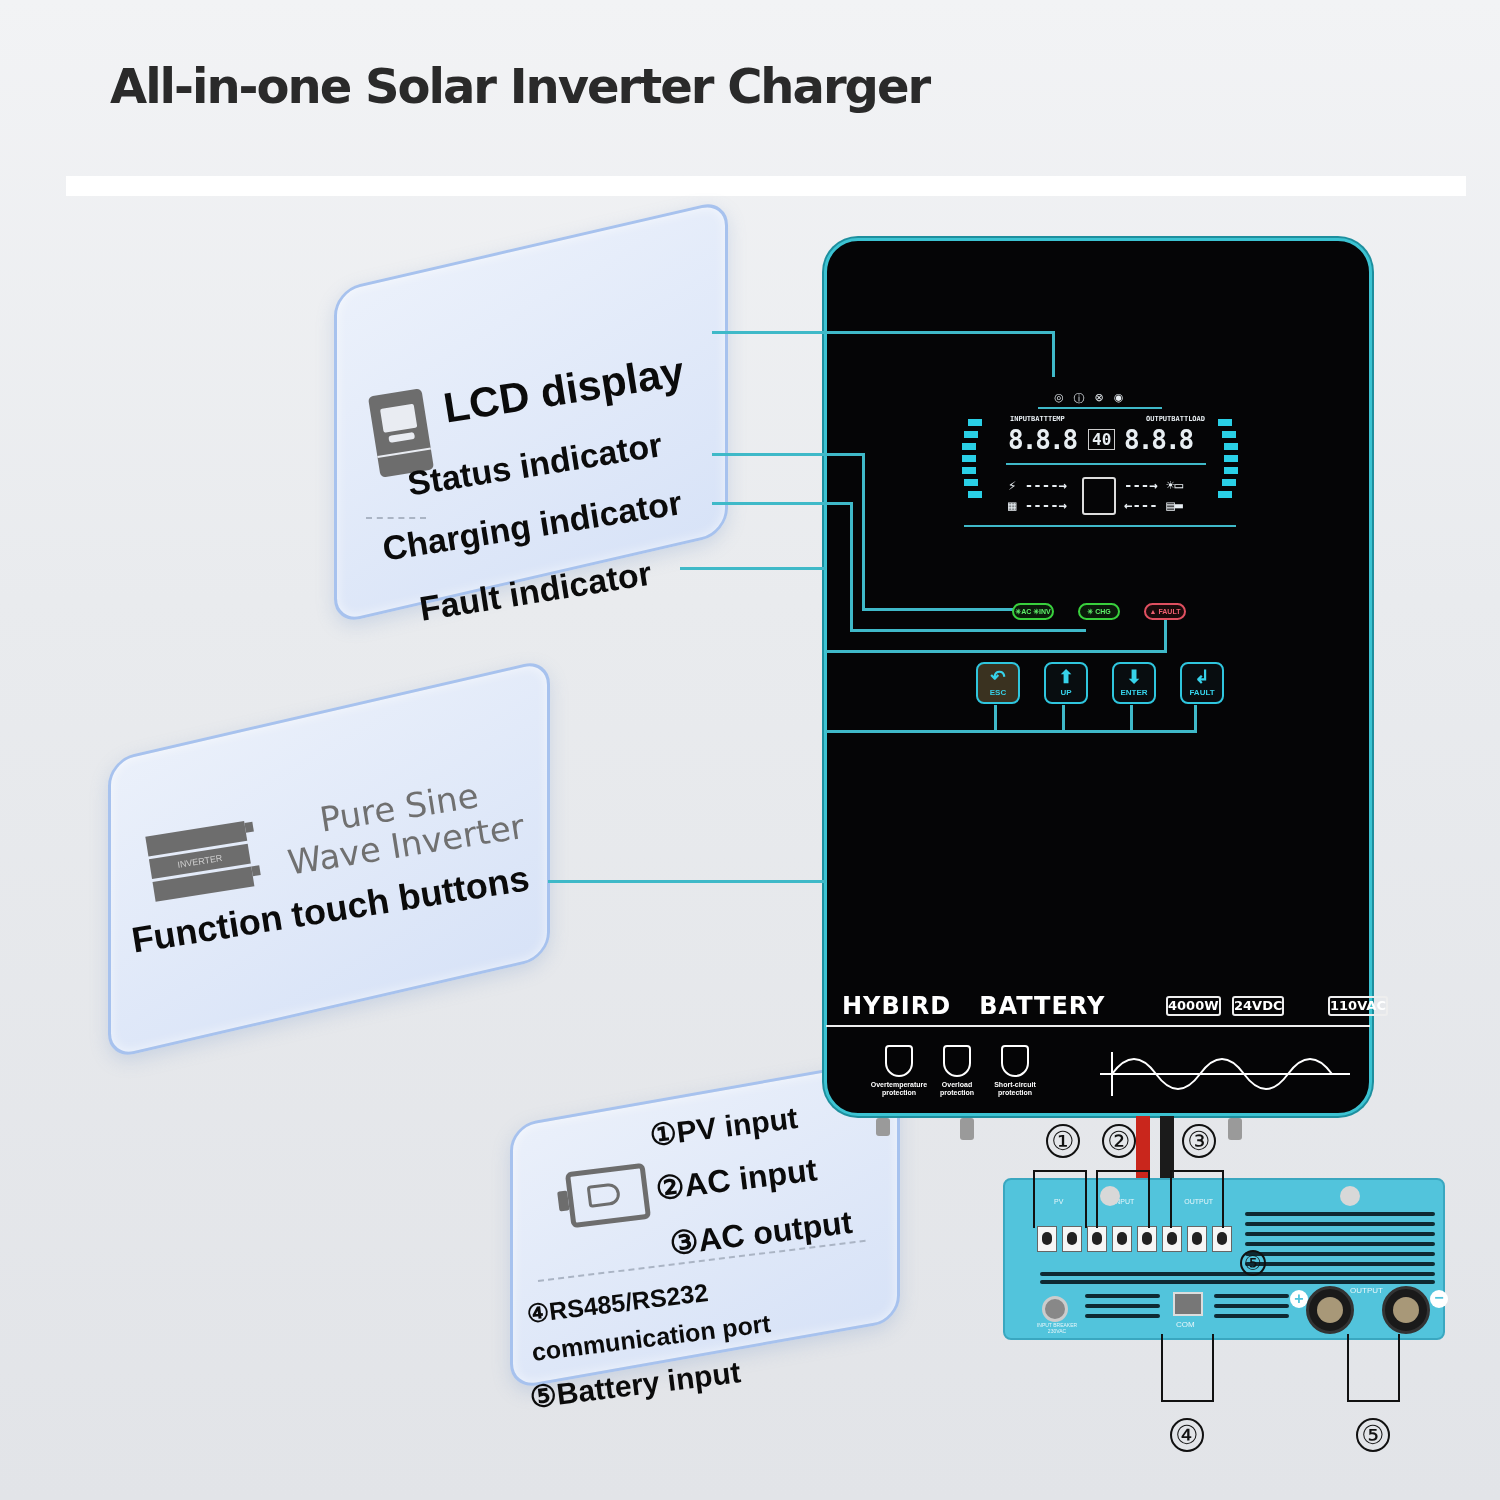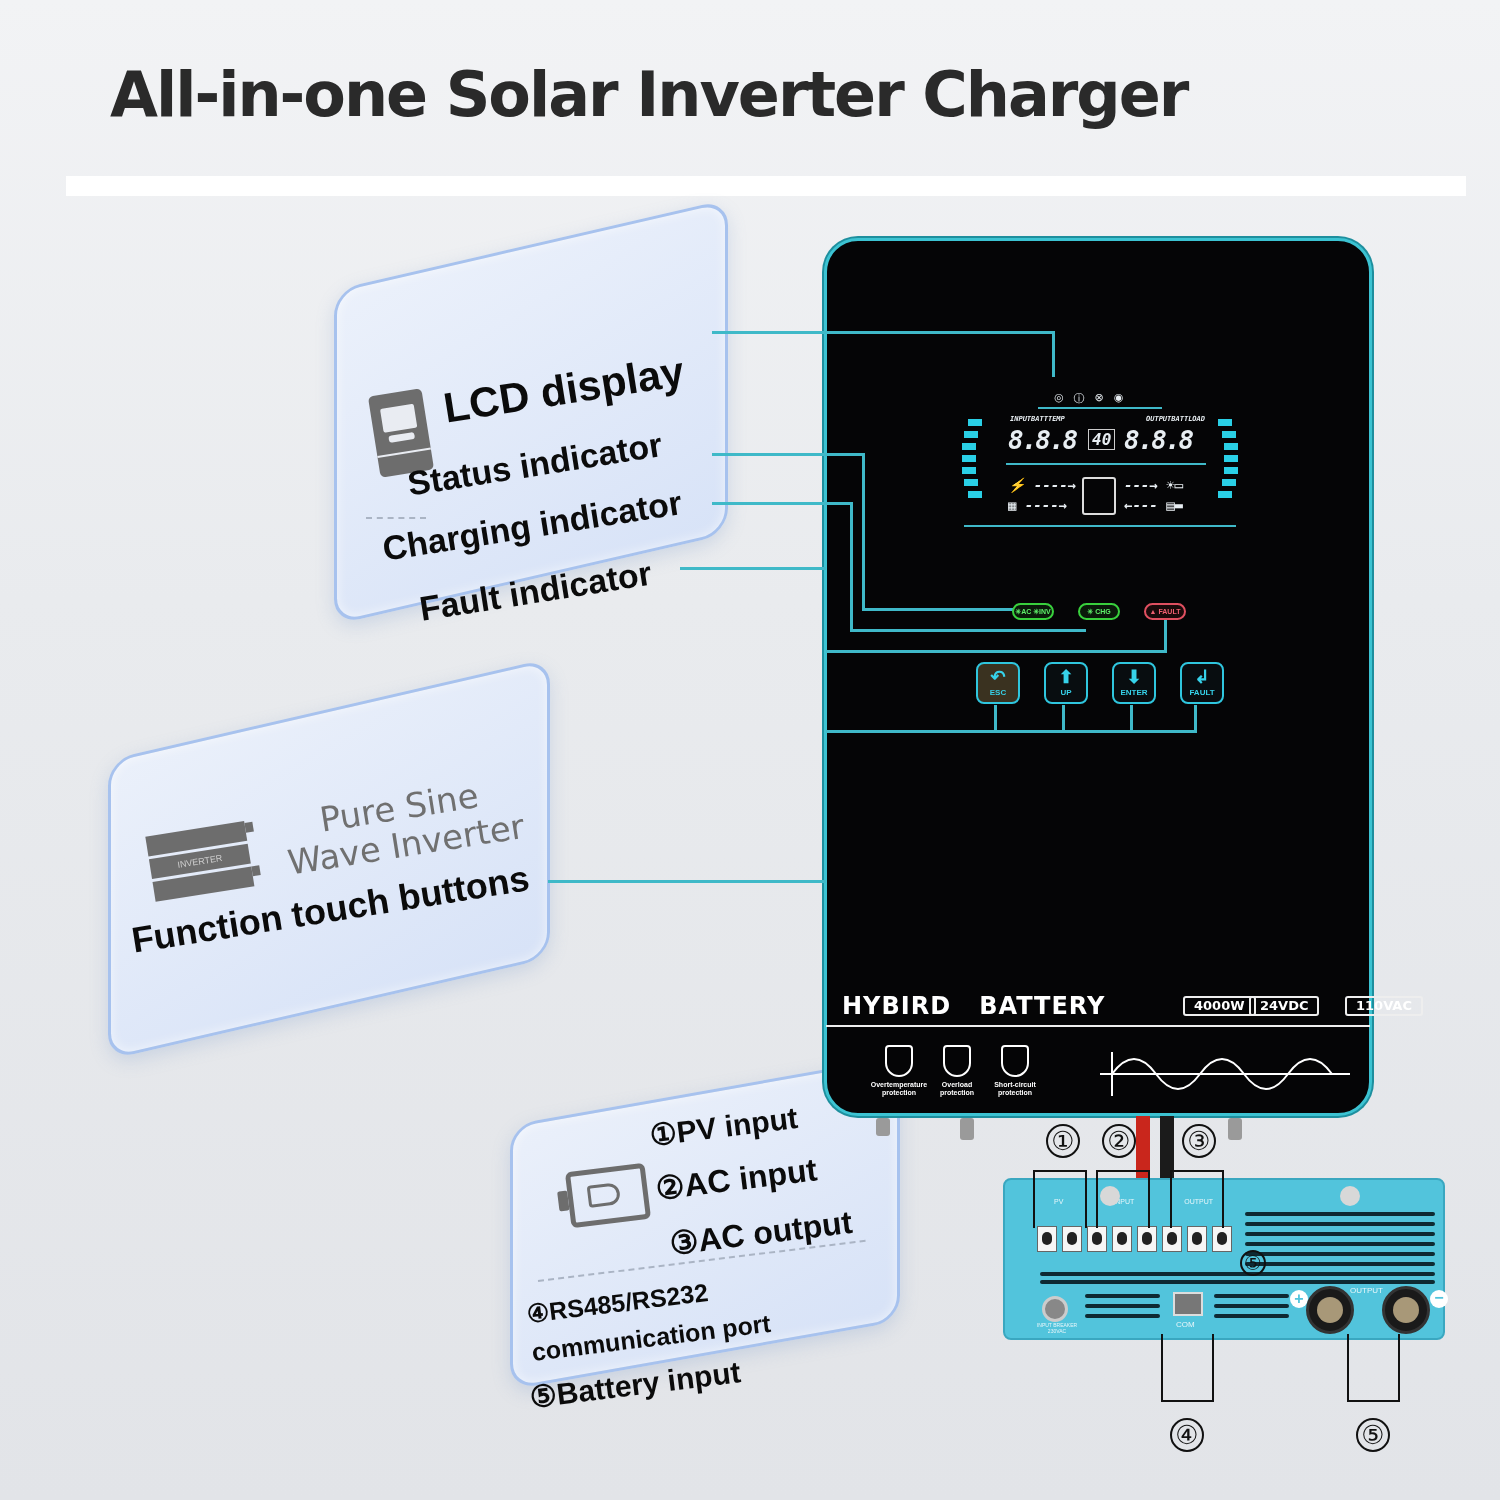--- a/index.html
+++ b/index.html
@@ -5,21 +5,21 @@
   * { box-sizing: border-box; margin: 0; padding: 0; }
   html, body { width: 1500px; height: 1500px; overflow: hidden; }
   body {
     position: relative;
     background: linear-gradient(180deg, #f2f3f5 0%, #e9ebee 40%, #e2e4e8 100%);
     font-family: "Liberation Sans", sans-serif;
   }
   .title {
     position: absolute; left: 110px; top: 58px; width: 1300px;
     font-family: "DejaVu Sans", sans-serif; font-weight: bold;
-    font-size: 62px; letter-spacing: -2px; color: #2a2a2a;
+    font-size: 48px; letter-spacing: -2px; color: #2a2a2a;
   }
   .title-band {
     position: absolute; left: 66px; top: 176px; width: 1400px; height: 20px;
     background: #ffffff;
   }
   
   .card {
     position: absolute;
     background: linear-gradient(160deg, rgba(235,241,252,0.9) 0%, rgba(214,226,248,0.92) 100%);
     border: 3px solid #a7c2ee;
@@ -48,36 +48,36 @@
 
   
   .device {
     position: absolute; left: 824px; top: 238px; width: 548px; height: 878px;
     background: #050506; border: 3px solid #3cc3d2; border-radius: 34px;
     box-shadow: 0 0 0 2px #1e8f9e;
   }
   .vline { position: absolute; width: 3px; background: #3fb9c8; }
   .hline { position: absolute; height: 3px; background: #3fb9c8; }
   .lcd { position: absolute; left: 960px; top: 385px; width: 280px; height: 150px; }
-  .lcd-text { position: absolute; color: #e8eef2; font-family: "DejaVu Sans Mono", monospace; font-weight: bold; font-style: italic; }
+  .lcd-text { position: absolute; color: #e8eef2; font-family: "DejaVu Sans Mono", monospace; font-weight: bold; }
   .bar { position: absolute; width: 14px; height: 7px; background: #2ad0e6; }
   .led {
     position: absolute; height: 17px; border-radius: 9px; border: 2px solid #39d13d;
     color: #5ef06a; font-size: 7px; font-weight: bold; display: flex; align-items: center; justify-content: center;
     background: #0a1a0a;
   }
   .led.fault { border-color: #e05060; color: #f06070; background: #1a0a0a; }
   .tbtn {
     position: absolute; top: 662px; width: 44px; height: 42px; border: 2px solid #2fc6de; border-radius: 8px;
     background: #080d10; color: #36d2ea; text-align: center; font-size: 8px; font-weight: bold;
   }
   .tbtn .glyph { display: block; font-size: 18px; line-height: 22px; margin-top: 2px; }
   .tbtn.esc { background: #3a3220; }
   .hybird { position: absolute; left: 842px; top: 992px; color: #ffffff; font-weight: bold; font-size: 24px; letter-spacing: 1px; font-family: "DejaVu Sans", sans-serif; }
-  .spec { position: absolute; top: 996px; height: 20px; padding: 0 9px; border: 2px solid #eee; border-radius: 3px; color: #fff; font-size: 13px; font-weight: bold; line-height: 16px; font-family: "DejaVu Sans", sans-serif; margin-left: 17px; }
+  .spec { position: absolute; top: 996px; height: 20px; padding: 0 0; border: 2px solid #eee; border-radius: 3px; color: #fff; font-size: 13px; font-weight: bold; line-height: 16px; font-family: "DejaVu Sans", sans-serif; }
   .prot { position: absolute; top: 1045px; width: 70px; text-align: center; color: #fff; font-size: 7px; font-weight: bold; line-height: 8px; }
   .prot .sh { display: block; margin: 0 auto 4px; width: 28px; height: 32px; border: 2px solid #fff; border-radius: 4px 4px 14px 14px; }
   
   .bottom {
     position: absolute; left: 1003px; top: 1178px; width: 442px; height: 162px;
     background: #52c4dc; border: 2px solid #3aa7c0; border-radius: 8px;
   }
   .term { position: absolute; top: 1226px; width: 20px; height: 26px; background: #f6f6f6; border: 1px solid #666; }
   .term::after { content: ""; position: absolute; left: 4px; top: 5px; width: 10px; height: 13px; background: #222; border-radius: 5px; }
   .vent { position: absolute; height: 4px; background: #0e2a33; border-radius: 2px; }

